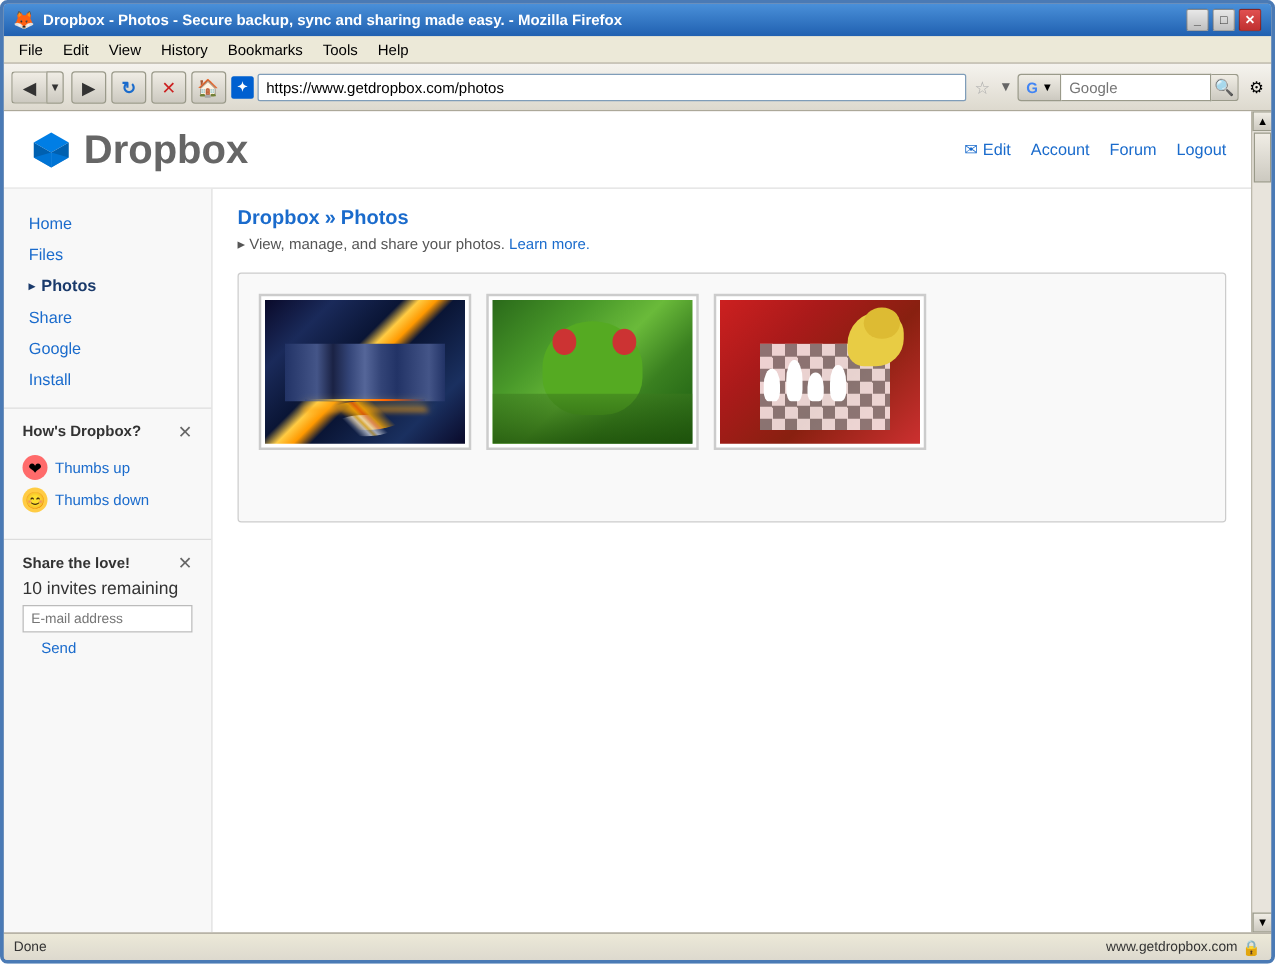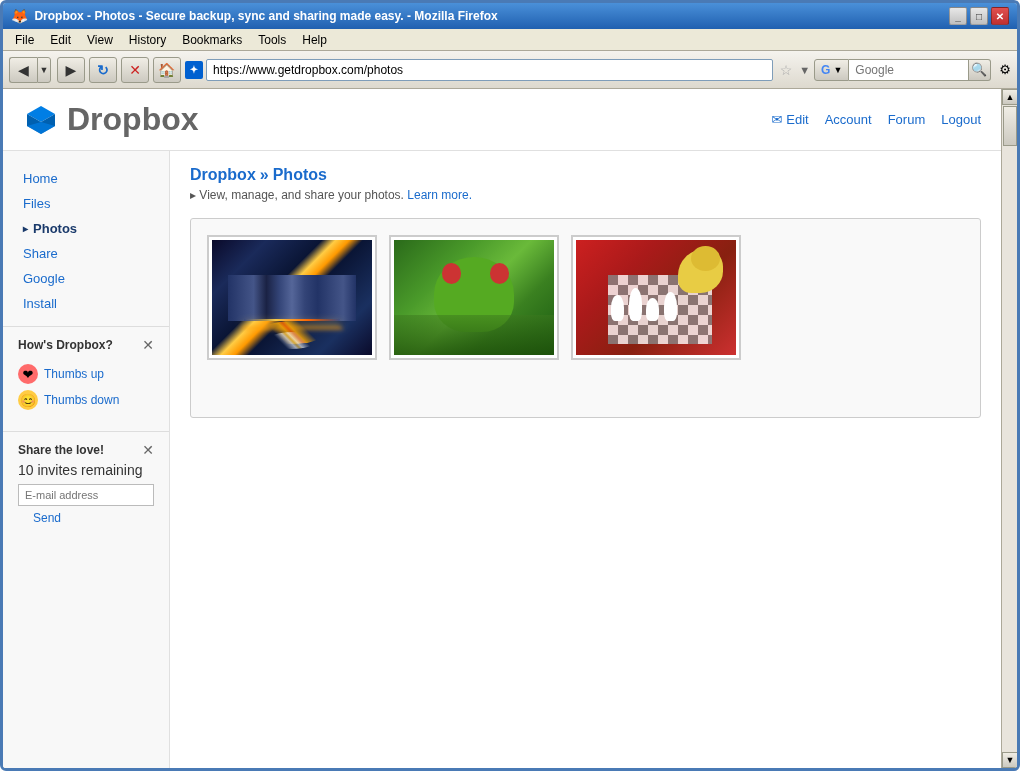--- a/index.html
+++ b/index.html
@@ -300,13 +300,20 @@
 
     <div class="right-scrollbar">
       <div class="scroll-arrow">▲</div>
       <div class="scroll-track">
         <div class="scroll-thumb"></div>
       </div>
       <div class="scroll-arrow">▼</div>
     </div>
   </div>
 
+  <div class="status-bar">
+    <span class="status-left">Done</span>
+    <div class="status-right">
+      <span>www.getdropbox.com</span>
+      <span class="lock-icon">🔒</span>
+    </div>
+  </div>
 </div>
 
 </body></html>

